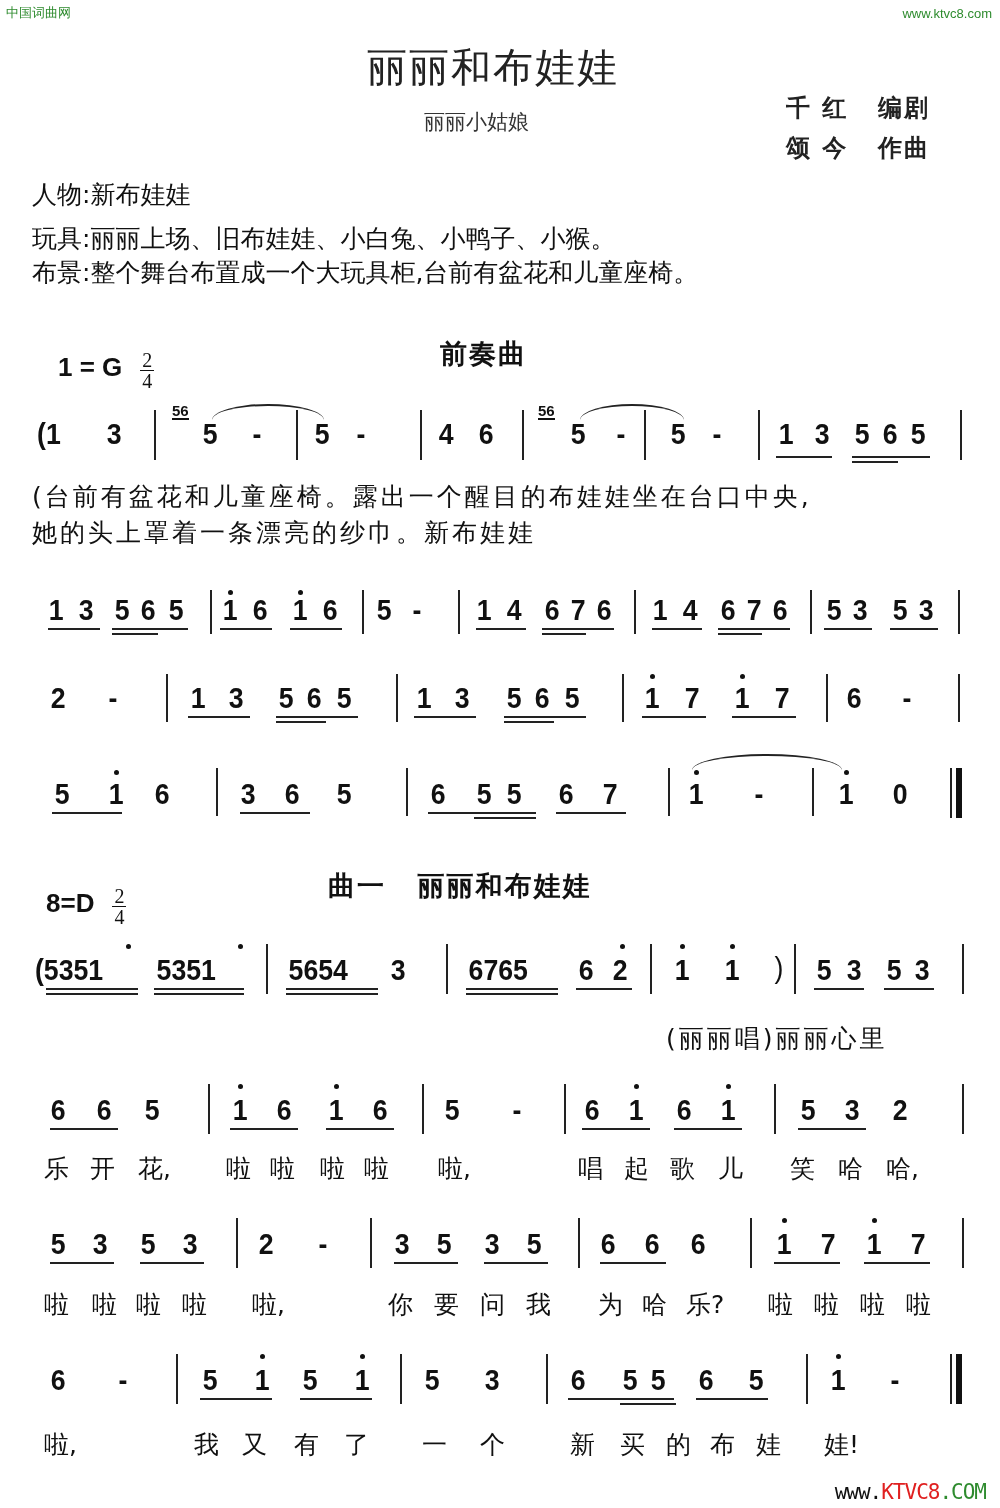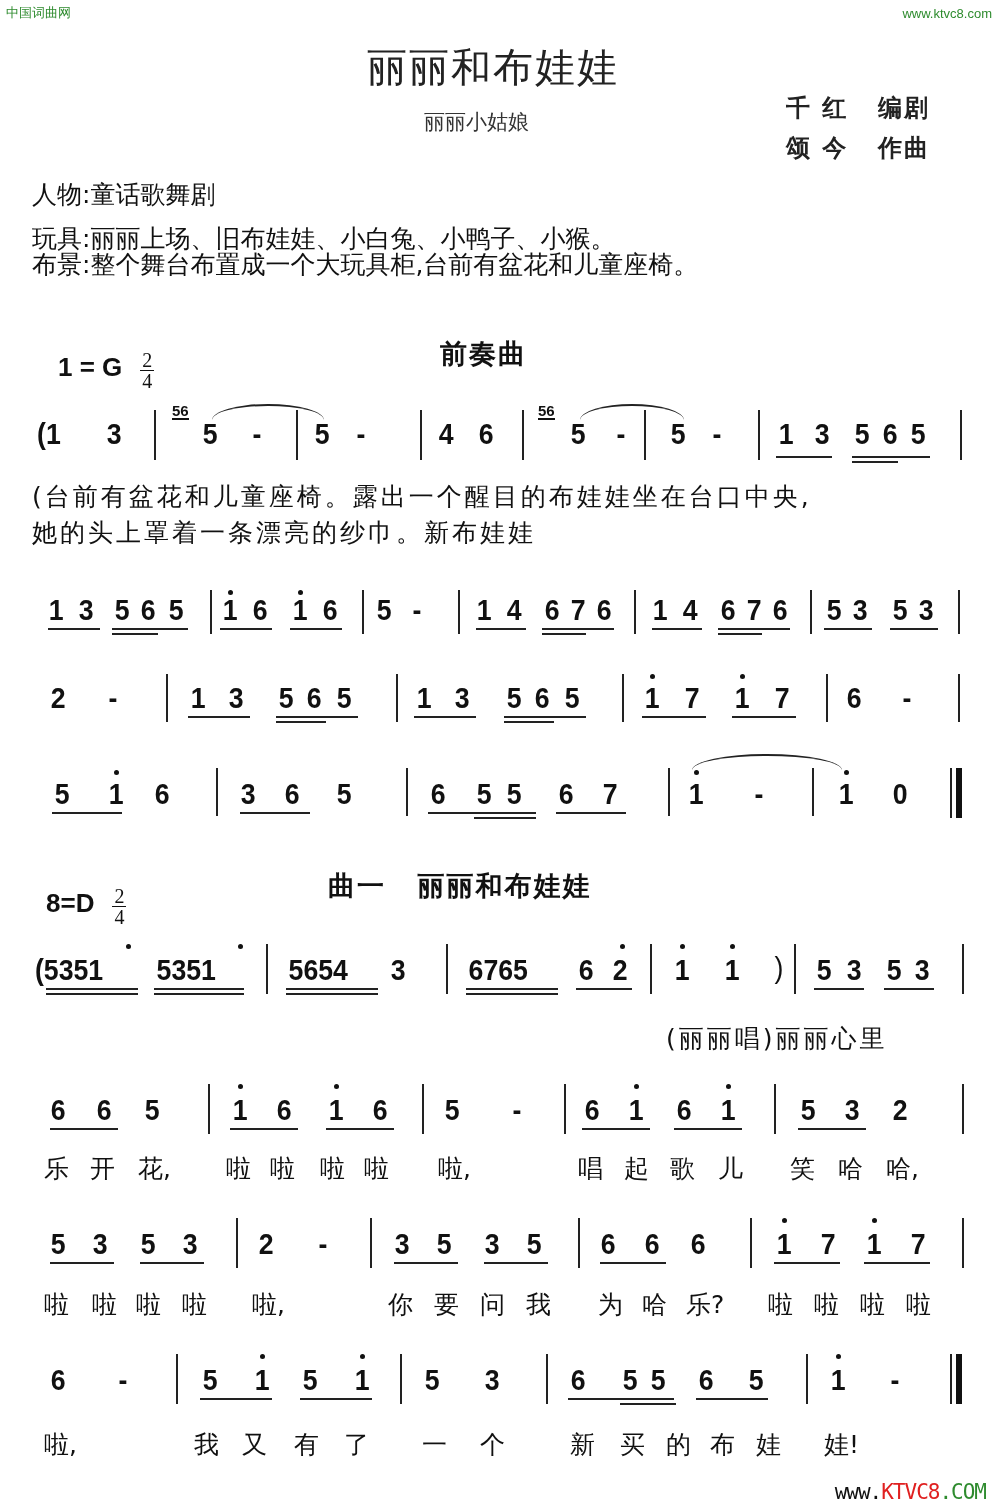--- a/index.html
+++ b/index.html
@@ -36,23 +36,23 @@
 
 <div class="abs title">丽丽和布娃娃</div>
 <div class="abs subtitle">丽丽小姑娘</div>
 <div class="abs credit" style="top:92px">
   <span style="width:92px">千 红</span><span>编剧</span>
 </div>
 <div class="abs credit" style="top:132px">
   <span style="width:92px">颂 今</span><span>作曲</span>
 </div>
 
-<div class="abs info" style="top:178px">人物:童话歌舞剧</div>
+<div class="abs info" style="top:178px">人物:新布娃娃</div>
 <div class="abs info" style="top:222px">玩具:丽丽上场、旧布娃娃、小白兔、小鸭子、小猴。</div>
-<div class="abs info" style="top:248px">布景:整个舞台布置成一个大玩具柜,台前有盆花和儿童座椅。</div>
+<div class="abs info" style="top:256px">布景:整个舞台布置成一个大玩具柜,台前有盆花和儿童座椅。</div>
 
 <div class="abs key" style="left:58px; top:350px">
   <b>1 = G</b>
   <span class="frac"><span class="num">2</span><span>4</span></span>
 </div>
 <div class="abs section-title" style="left:440px; top:336px">前奏曲</div>
 
 <div class="staff-row" style="top:410px">
   <span class="note" style="left:6px;top:8px">(1</span>
   <span class="note" style="left:76px;top:8px">3</span>

